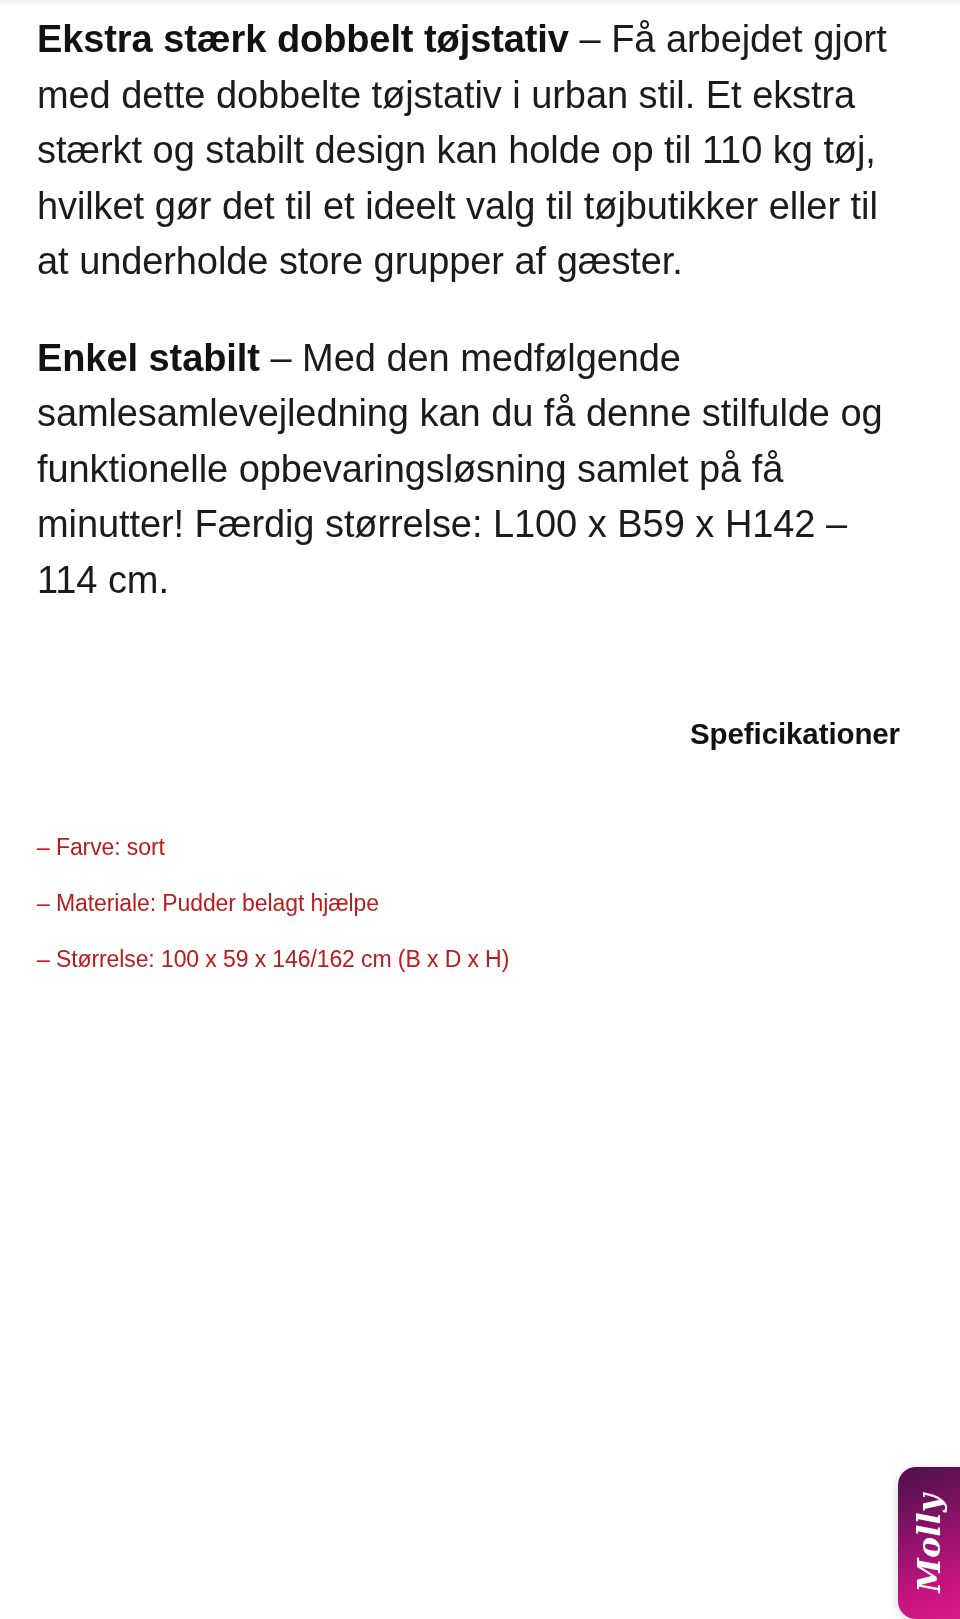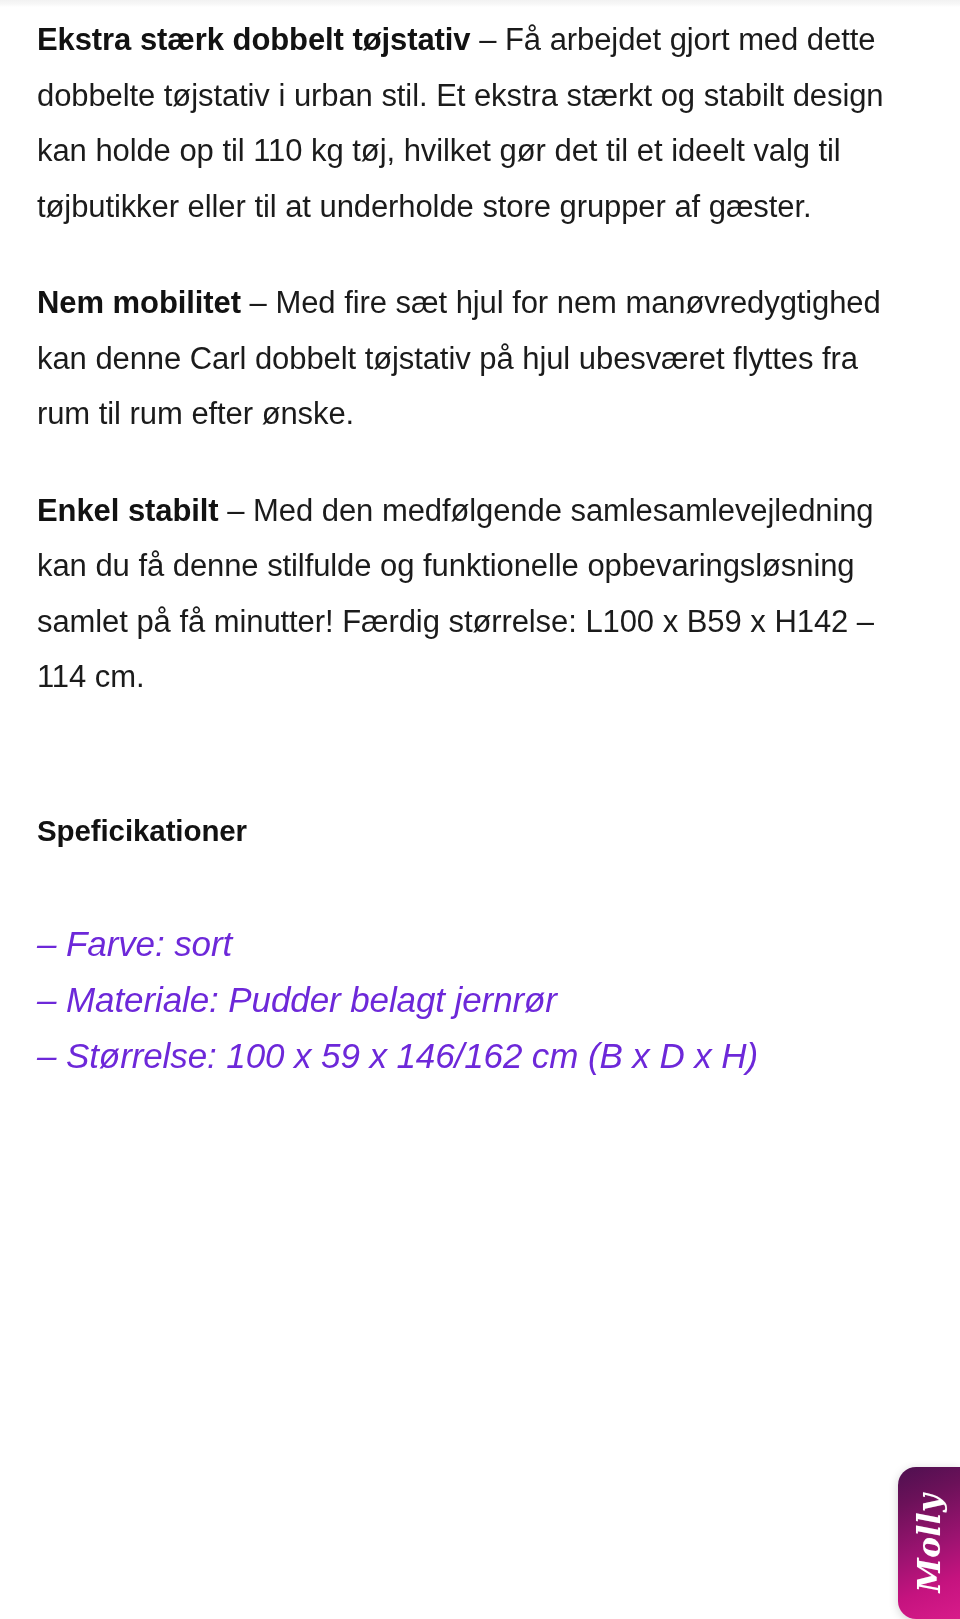--- a/index.html
+++ b/index.html
@@ -31,55 +31,55 @@
   .page {
     position: absolute;
     top: 0;
     left: 0;
     width: 960px;
     padding: 12px 60px 0 37px;
     box-sizing: border-box;
   }
 
   .para {
-    font-size: 31px;
+    font-size: 38px;
     line-height: 55.5px;
     letter-spacing: -0.1px;
     margin: 0 0 41px 0;
     color: #1b1b1b;
     word-spacing: 0.2px;
   }
   .para:last-of-type { margin-bottom: 0; }
 
   .lead {
     font-weight: 700;
     color: #121212;
   }
 
   .spec-heading {
     font-size: 29.5px;
     line-height: 44px;
     font-weight: 700;
     color: #121212;
     margin: 104px 0 0 0;
     letter-spacing: -0.1px;
+    text-align: right;
   }
 
   .spec-list {
     list-style: none;
     margin: 63px 0 0 0;
     padding: 0;
   }
   .spec-list li {
-    font-size: 35px;
+    font-size: 23px;
     line-height: 56px;
-    color: #6d28d9;
+    color: #b91c1c;
     letter-spacing: -0.1px;
     white-space: nowrap;
-    font-style: italic;
   }
 
   
   .molly-tab {
     position: absolute;
     right: 0;
     bottom: 0;
     width: 62px;
     height: 152px;
     border-radius: 18px 0 0 18px;
@@ -106,29 +106,28 @@
 </head>
 <body>
 
 <div class="top-band"></div>
 
 <div class="page">
 
   <p class="para"><span class="lead">Ekstra stærk dobbelt tøjstativ</span><span> – Få arbejdet gjort med dette dobbelte tøjstativ i urban stil. Et ekstra stærkt og stabilt design kan holde op til 110 kg tøj, hvilket gør det til et ideelt valg til tøjbutikker eller til at underholde store grupper af gæster.</span></p>
 
 
-  <p class="para"><span class="lead">Nem mobilitet</span><span> – Med fire sæt hjul for nem manøvredygtighed kan denne Carl dobbelt tøjstativ på hjul ubesværet flyttes fra rum til rum efter ønske.</span></p>
 
   <p class="para"><span class="lead">Enkel stabilt</span><span> – Med den medfølgende samlesamlevejledning kan du få denne stilfulde og funktionelle opbevaringsløsning samlet på få minutter! Færdig størrelse: L100 x B59 x H142 – 114 cm.</span></p>
 
   <h3 class="spec-heading">Speficikationer</h3>
 
   <ul class="spec-list">
     <li>– Farve: sort</li>
-    <li>– Materiale: Pudder belagt jernrør</li>
+    <li>– Materiale: Pudder belagt hjælpe</li>
     <li>– Størrelse: 100 x 59 x 146/162 cm (B x D x H)</li>
   </ul>
 
 </div>
 
 <div class="molly-tab">
   <span class="molly-label">Molly</span>
 </div>
 
 </body></html>

